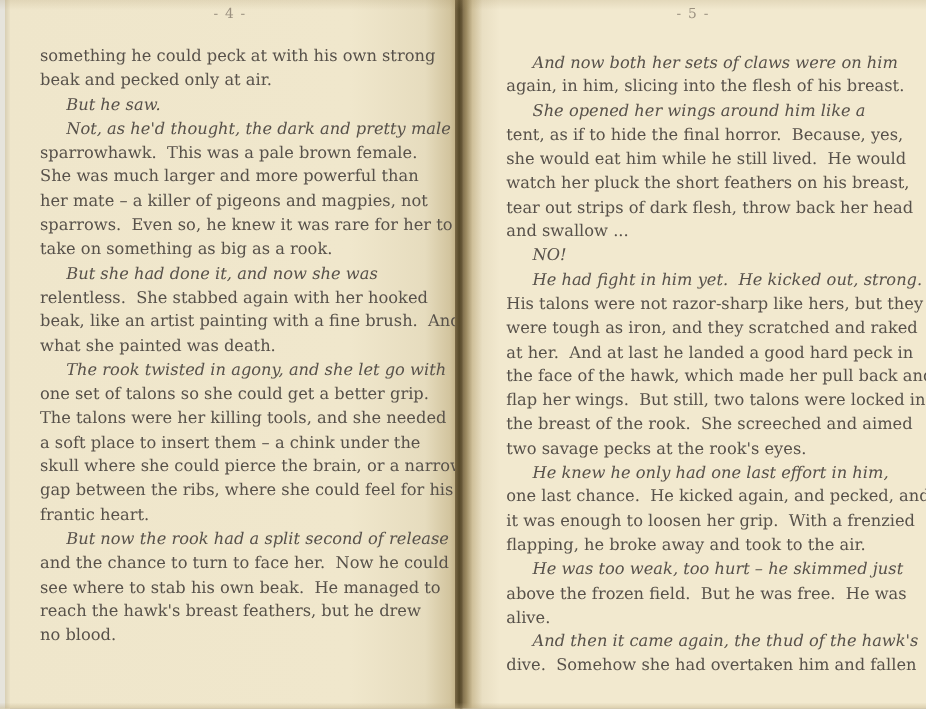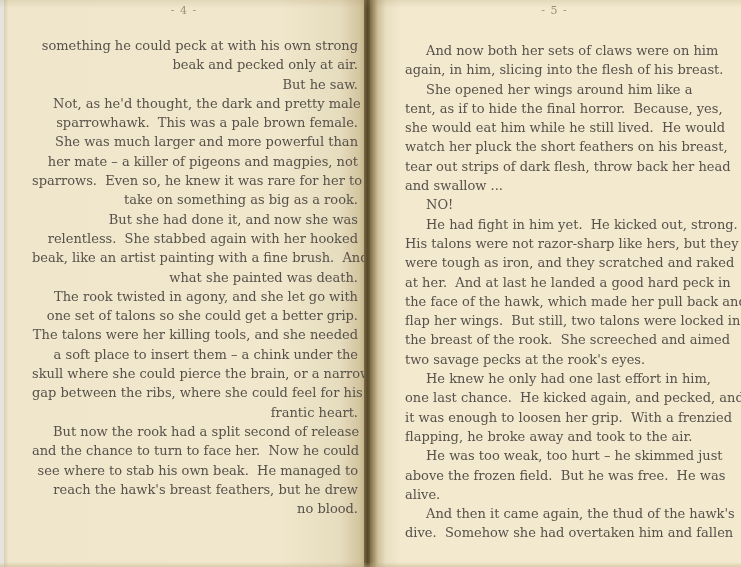--- a/index.html
+++ b/index.html
@@ -57,22 +57,22 @@
     color: #9b9180;
   }
   .page-text {
     position: absolute;
     font-size: 13px;
     line-height: 19.3px;
     color: #57514a;
     white-space: pre;
   }
   .page-text .line { height: 19.3px; }
-  .page-text .line.indent { padding-left: 21px; }
-  .text-left  { left: 32px;  top: 36px; width: 326px; text-align: right; }
+  .page-text .line.indent { padding-left: 21px; font-style: italic; }
+  .text-left  { left: 32px;  top: 36px; width: 326px; }
   .text-right { left: 37px;  top: 41px; width: 318px; }
 </style>
 </head>
 <body>
 
 <div class="spread">
 
   <div class="page page-left">
     <div class="folio">- 4 -</div>
     <div class="page-text text-left"><div class="line">something he could peck at with his own strong</div><div class="line">beak and pecked only at air.</div><div class="line indent">But he saw.</div><div class="line indent">Not, as he'd thought, the dark and pretty male</div><div class="line">sparrowhawk.  This was a pale brown female.</div><div class="line">She was much larger and more powerful than</div><div class="line">her mate – a killer of pigeons and magpies, not</div><div class="line">sparrows.  Even so, he knew it was rare for her to</div><div class="line">take on something as big as a rook.</div><div class="line indent">But she had done it, and now she was</div><div class="line">relentless.  She stabbed again with her hooked</div><div class="line">beak, like an artist painting with a fine brush.  And</div><div class="line">what she painted was death.</div><div class="line indent">The rook twisted in agony, and she let go with</div><div class="line">one set of talons so she could get a better grip.</div><div class="line">The talons were her killing tools, and she needed</div><div class="line">a soft place to insert them – a chink under the</div><div class="line">skull where she could pierce the brain, or a narrow</div><div class="line">gap between the ribs, where she could feel for his</div><div class="line">frantic heart.</div><div class="line indent">But now the rook had a split second of release</div><div class="line">and the chance to turn to face her.  Now he could</div><div class="line">see where to stab his own beak.  He managed to</div><div class="line">reach the hawk's breast feathers, but he drew</div><div class="line">no blood.</div></div>

